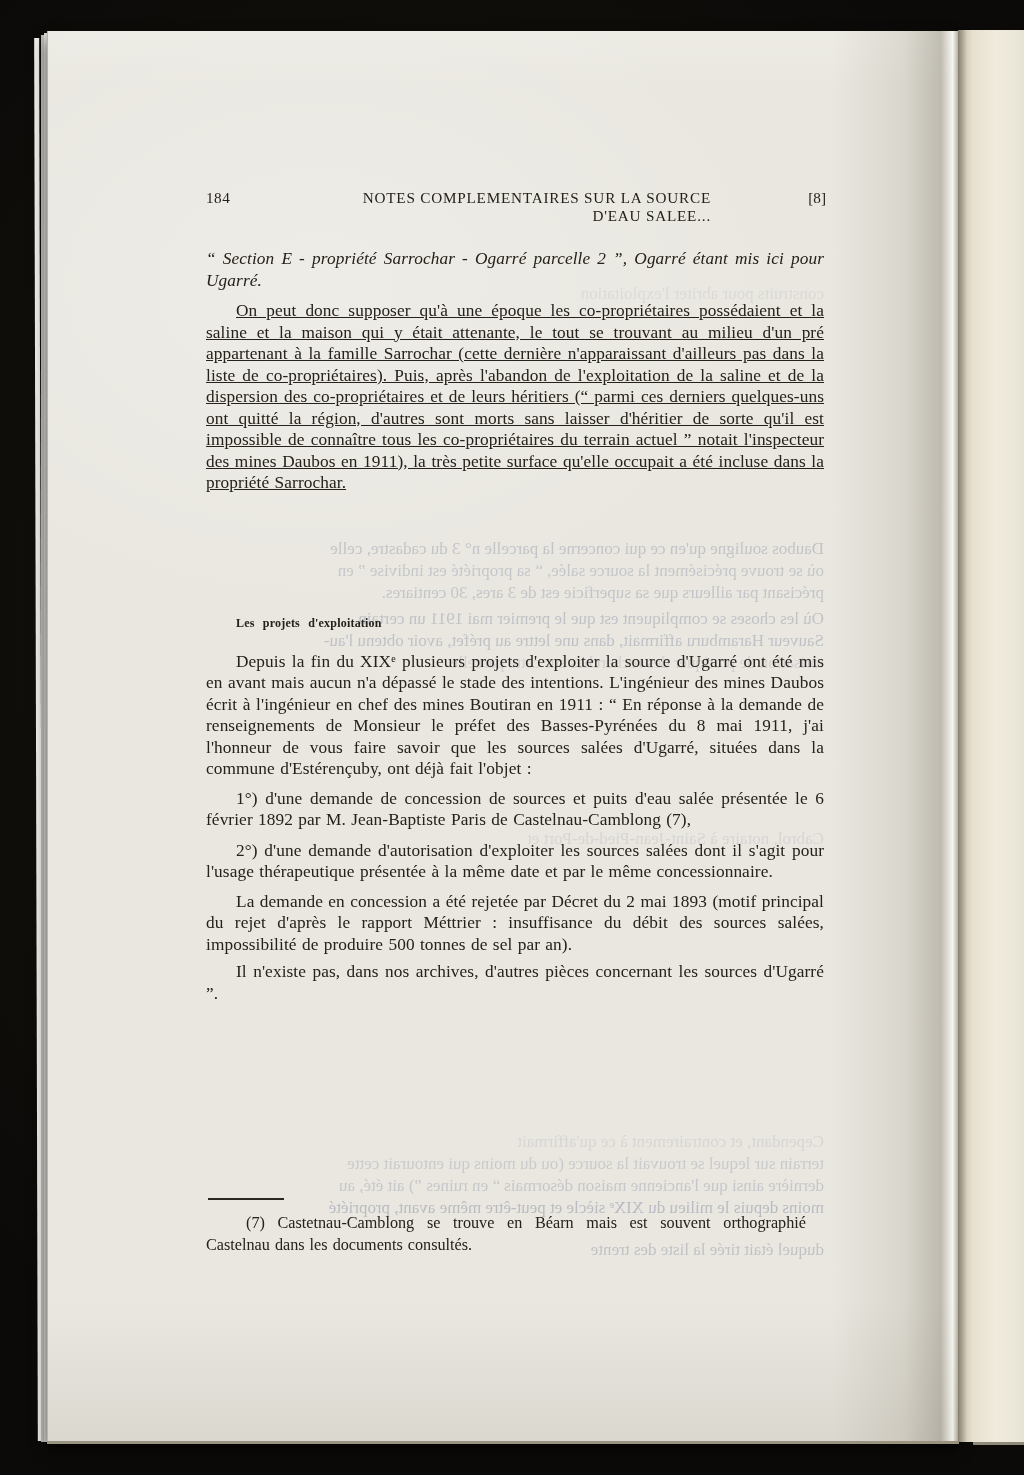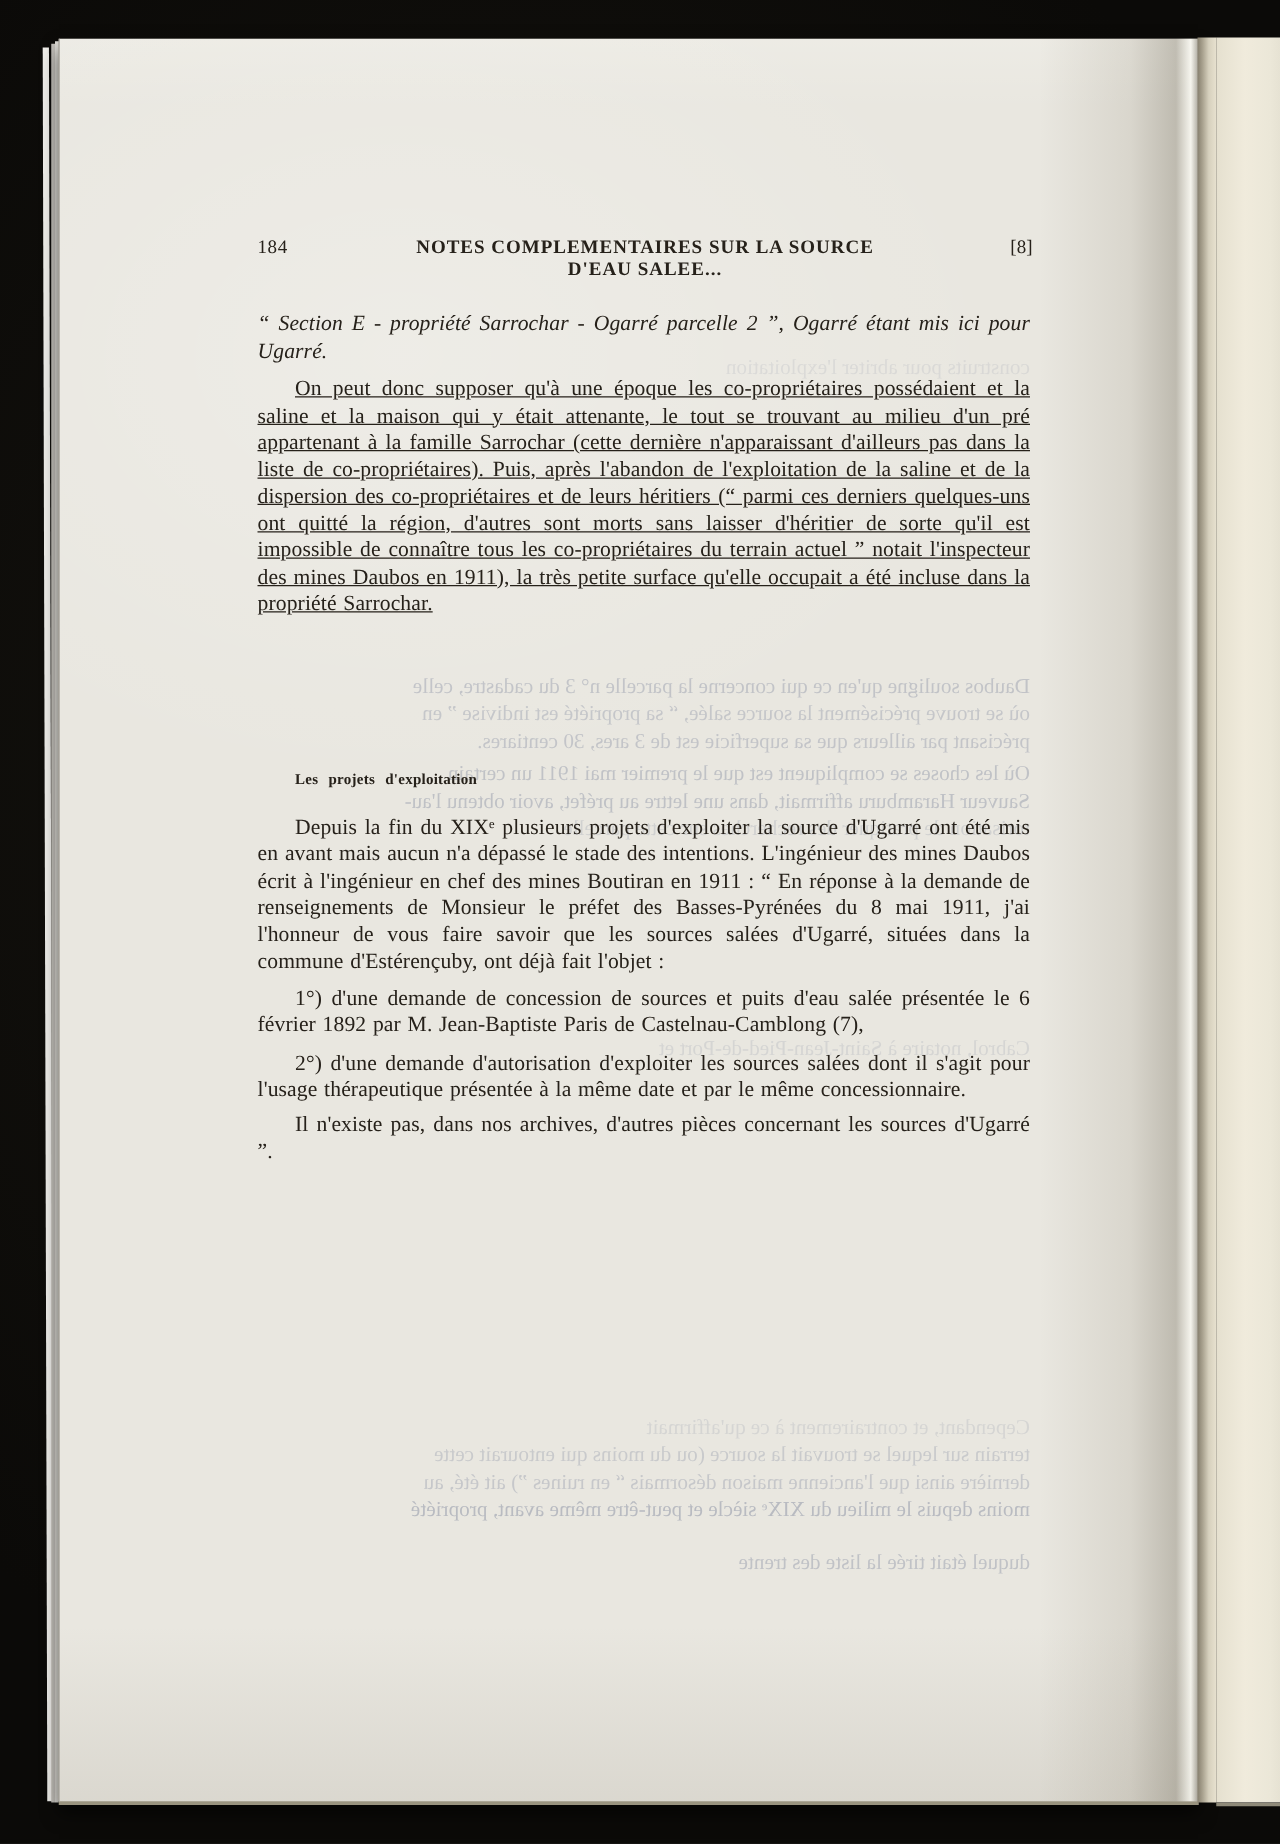--- a/index.html
+++ b/index.html
@@ -52,21 +52,21 @@
     box-shadow:0 3px 0 #8f8a79;
   }
   
   .ink{color:#26211a;}
   #running-header{
     position:absolute;left:158px;top:158px;width:620px;height:22px;
     display:grid;grid-template-columns:70px 1fr 70px;align-items:baseline;
     font-size:15.2px;letter-spacing:0.5px;z-index:5;gap:45px;
   }
   #running-header .num{text-align:left;}
-  #running-header .title{text-align:center;letter-spacing:0.8px;font-weight:bold;}
+  #running-header .title{text-align:right;letter-spacing:0.8px;}
   #running-header .marker{text-align:right;letter-spacing:0;}
   #text-block{
     position:absolute;left:158px;top:180px;width:618px;z-index:5;
   }
   #text-block p{
     margin:0;font-size:17.3px;line-height:21.5px;
     text-align:justify;text-indent:30px;
     word-spacing:0.9px;letter-spacing:0.1px;
   }
   .p1{margin-top:37px !important;text-indent:0 !important;font-style:italic;}
@@ -142,22 +142,27 @@
       <span class="marker">[8]</span>
     </div>
 
     <div id="text-block" class="ink">
       <p class="p1">“ Section E - propriété Sarrochar - Ogarré parcelle 2 ”, Ogarré étant mis ici pour Ugarré.</p>
       <p class="p2">On peut donc supposer qu'à une époque les co-propriétaires possédaient et la saline et la maison qui y était attenante, le tout se trouvant au milieu d'un pré appartenant à la famille Sarrochar (cette dernière n'apparaissant d'ailleurs pas dans la liste de co-propriétaires). Puis, après l'abandon de l'exploitation de la saline et de la dispersion des co-propriétaires et de leurs héritiers (“ parmi ces derniers quelques-uns ont quitté la région, d'autres sont morts sans laisser d'héritier de sorte qu'il est impossible de connaître tous les co-propriétaires du terrain actuel ” notait l'inspecteur des mines Daubos en 1911), la très petite surface qu'elle occupait a été incluse dans la propriété Sarrochar.</p>
       <h3 id="section-heading">Les projets d'exploitation</h3>
       <p class="p3">Depuis la fin du XIXᵉ plusieurs projets d'exploiter la source d'Ugarré ont été mis en avant mais aucun n'a dépassé le stade des intentions. L'ingénieur des mines Daubos écrit à l'ingénieur en chef des mines Boutiran en 1911 : “ En réponse à la demande de renseignements de Monsieur le préfet des Basses-Pyrénées du 8 mai 1911, j'ai l'honneur de vous faire savoir que les sources salées d'Ugarré, situées dans la commune d'Estérençuby, ont déjà fait l'objet :</p>
       <p class="p4">1°) d'une demande de concession de sources et puits d'eau salée présentée le 6 février 1892 par M. Jean-Baptiste Paris de Castelnau-Camblong (7),</p>
       <p class="p5">2°) d'une demande d'autorisation d'exploiter les sources salées dont il s'agit pour l'usage thérapeutique présentée à la même date et par le même concessionnaire.</p>
+      <p class="p6">La demande en concession a été rejetée par Décret du 2 mai 1893 (motif principal du rejet d'après le rapport Méttrier : insuffisance du débit des sources salées, impossibilité de produire 500 tonnes de sel par an).</p>
       <p class="p8">Il n'existe pas, dans nos archives, d'autres pièces concernant les sources d'Ugarré ”.</p>
     </div>
 
+    <div id="footnote" class="ink">
+      <div id="footnote-rule"></div>
+      <p>(7) Castetnau-Camblong se trouve en Béarn mais est souvent orthographié Castelnau dans les documents consultés.</p>
+    </div>
 
   </div>
 
   <div id="gutter-crease"></div>
   <div id="facing-page"></div>
 
 </div>
 
 </body></html>

